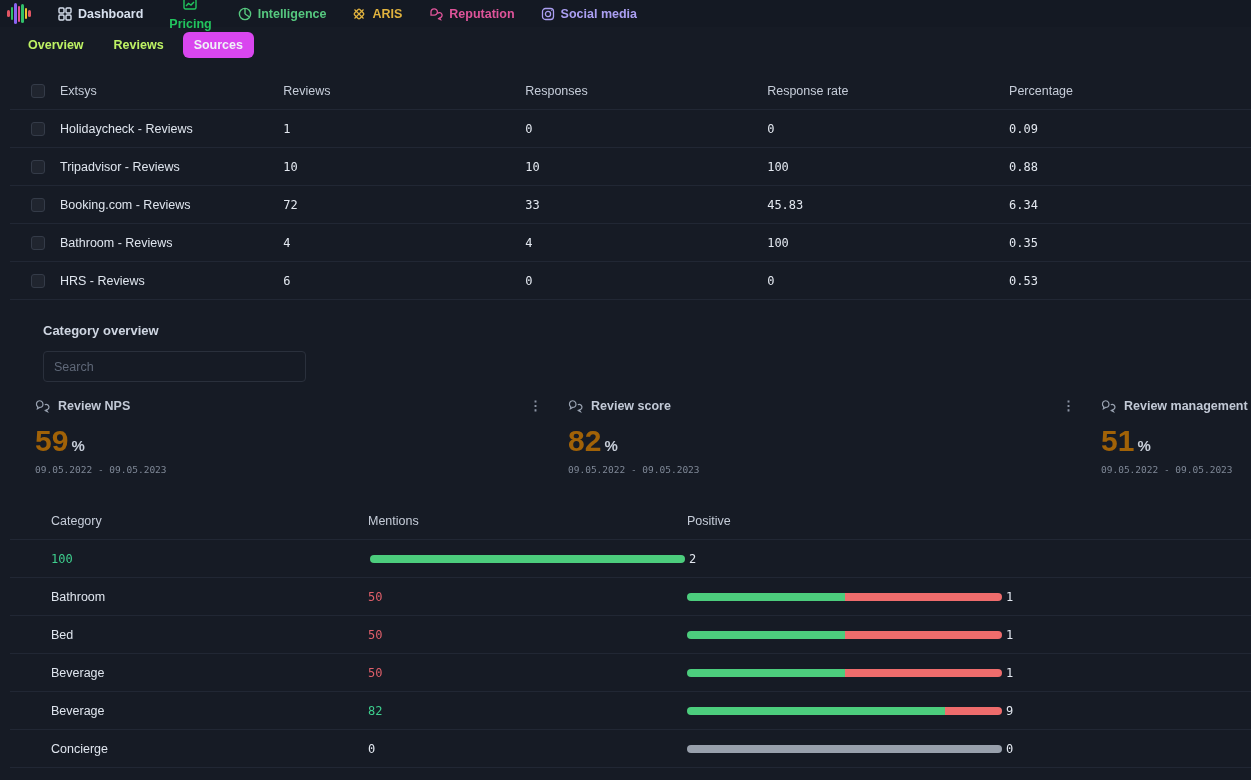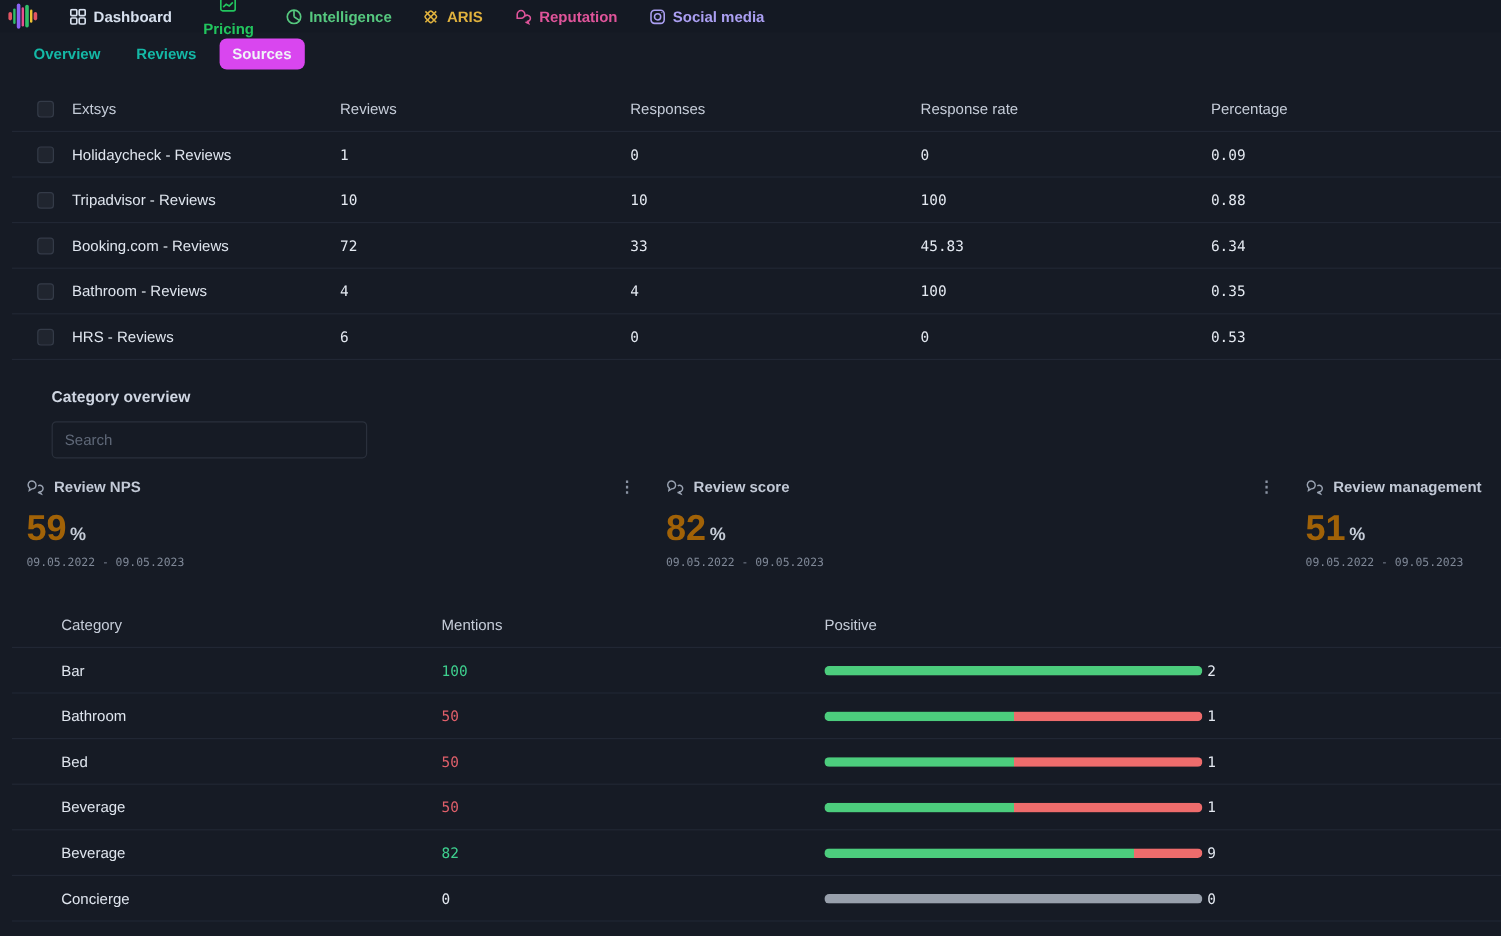--- a/index.html
+++ b/index.html
@@ -23,21 +23,21 @@
   .nav-item svg { display:block; }
   .nv-dashboard { color:#d7e0ee; }
   .nv-pricing { color:#22c55e;flex-direction:column; }
   .nv-intelligence { color:#56c87f; }
   .nv-aris { color:#e0b23e; }
   .nv-reputation { color:#df549a; }
   .nv-social { color:#ab9ff2; }
 
   
   .tabs { display:flex; align-items:center; padding-left:17px; height:36px; gap:8px; }
-  .tab { color:#14b8a6; font-size:12.5px; font-weight:700; padding:6px 11px; border-radius:6px; cursor:pointer; }
+  .tab { color:#bef264; font-size:12.5px; font-weight:700; padding:6px 11px; border-radius:6px; cursor:pointer; }
   .tab.active { background:#d946ef; color:#f0f3f8; }
 
   
   .tbl { margin-left:10px; }
   .trow { display:flex; align-items:center; height:38px; border-bottom:1px solid #212734; padding-left:21px; }
   .trow.head { border-bottom:1px solid #212734; color:#c6cdd9; }
   .checkbox { width:14px; height:14px; border-radius:3px; background:#20252f; border:1px solid #343b48; flex:0 0 auto; cursor:pointer; }
   .cell { white-space:nowrap; overflow:hidden; }
   .cell.name { width:240px; margin-left:15px; }
   .cell.numcol { width:260px; position:relative; }
@@ -56,21 +56,21 @@
   
   .section-title { margin:23px 0 0 43px; font-size:13px; font-weight:700; color:#cfd6e2; }
   .search-wrap { margin:13px 0 0 43px; }
   .search-input {
     width:263px; height:31px; background:transparent; border:1px solid #2a303c; border-radius:4px;
     color:#dfe5ee; font-family:"Liberation Sans", sans-serif; font-size:12.5px; padding:0 10px; outline:none;
   }
   .search-input::placeholder { color:#5f6878; }
 
   
-  .cards { display:flex; padding-left:22px; margin-top:17px; height:88px; }
+  .cards { display:flex; padding-left:35px; margin-top:17px; height:88px; }
   .card { width:533px; flex:0 0 auto; position:relative; }
   .card-head { display:flex; align-items:center; gap:8px; color:#c2c9d6; font-size:12.5px; font-weight:700; }
   .card-head svg { color:#99a2b1; }
   .kebab { position:absolute; right:26px; top:0; color:#8a93a3; font-size:13px; letter-spacing:0; cursor:pointer; line-height:1; }
   .card-value { margin-top:13px; display:flex; align-items:baseline; gap:3px; }
   .card-value .big { font-size:30px; font-weight:700; color:#a16207; line-height:1; }
   .card-value .pct { font-size:15px; font-weight:700; color:#c6cdd8; }
   .card-date { margin-top:8px; font-family:"DejaVu Sans Mono", monospace; font-size:9.5px; color:#7f8897; }
 </style>
 </head>
@@ -259,21 +259,20 @@
 </div>
 
 <div class="tbl cat-tbl" id="category-table">
   <div class="trow head">
     <span class="cell cat-name">Category</span>
     <span class="cell catcol"><span>Mentions</span></span>
     <span class="cell pos-val" style="position:relative;"><span>Positive</span></span>
   </div>
 
     <div class="trow">
-      <span class="cell cat-name">Bar</span>
       <span class="cell catcol num" style="color: rgb(62, 207, 142);">100</span>
       <span class="cell catcol">
         <span class="bar">
           <span style="width: 100%; background: rgb(76, 205, 125);"></span>
           <span style="width: 0%; background: rgb(238, 108, 108);"></span>
         </span>
       </span>
       <span class="cell pos-val num">2</span>
     </div>
 

